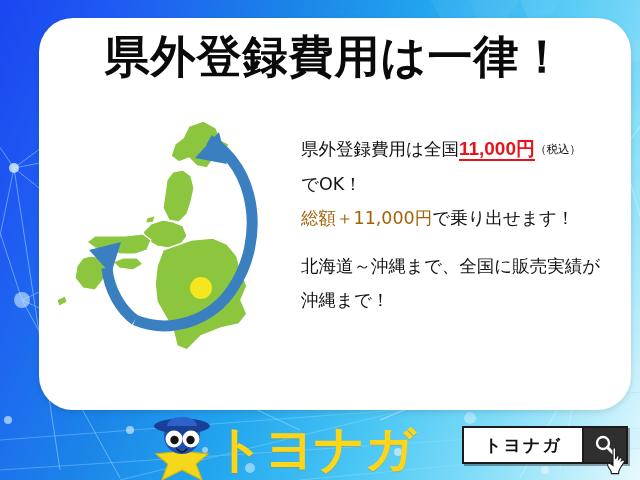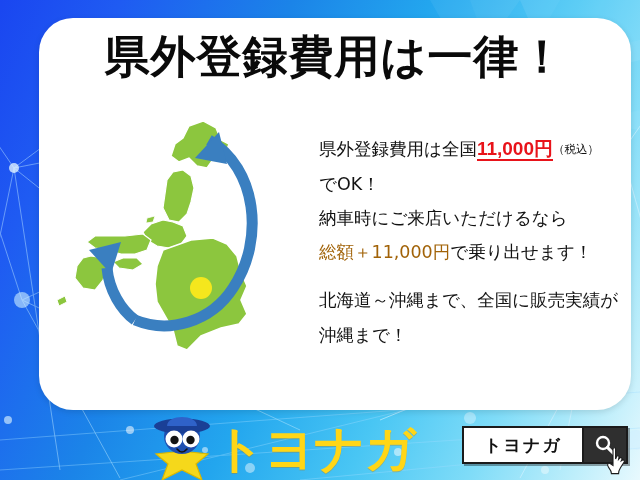--- a/index.html
+++ b/index.html
@@ -82,21 +82,20 @@
   .copy {
     position: absolute;
     left: 262px;
     top: 112px;
     width: 320px;
     color: #121212;
     font-size: 17.5px;
     line-height: 1.95;
     font-family: "DejaVu Sans", "Liberation Sans", sans-serif;
     letter-spacing: 0px;
-    margin-left: 18px;
   }
   .copy .ln { white-space: nowrap; }
   .price-red {
     color: #e8131a;
     font-weight: 600;
     border-bottom: 2px solid #e8131a;
     font-family: "Liberation Sans", "DejaVu Sans", sans-serif;
     font-size: 19px;
   }
   .tax-note {
@@ -284,21 +283,20 @@
 
         <circle cx="150" cy="178" r="11" fill="#f5e71d"></circle>
       </svg>
     </div>
 
     <div class="copy">
       <div class="ln"><span>県外登録費用は全国</span><span class="price-red">11,000円</span><span class="tax-note">（税込）</span></div>
 
       <div class="ln">でOK！</div>
 
-      <div class="ln">納車時にご来店いただけるなら</div>
 
       <div class="ln"><span class="red-plain">総額＋11,000円</span><span>で乗り出せます！</span></div>
 
       <div class="gap-line"></div>
 
       <div class="ln">北海道～沖縄まで、全国に販売実績が</div>
 
       <div class="ln">沖縄まで！</div>
     </div>
   </div>

